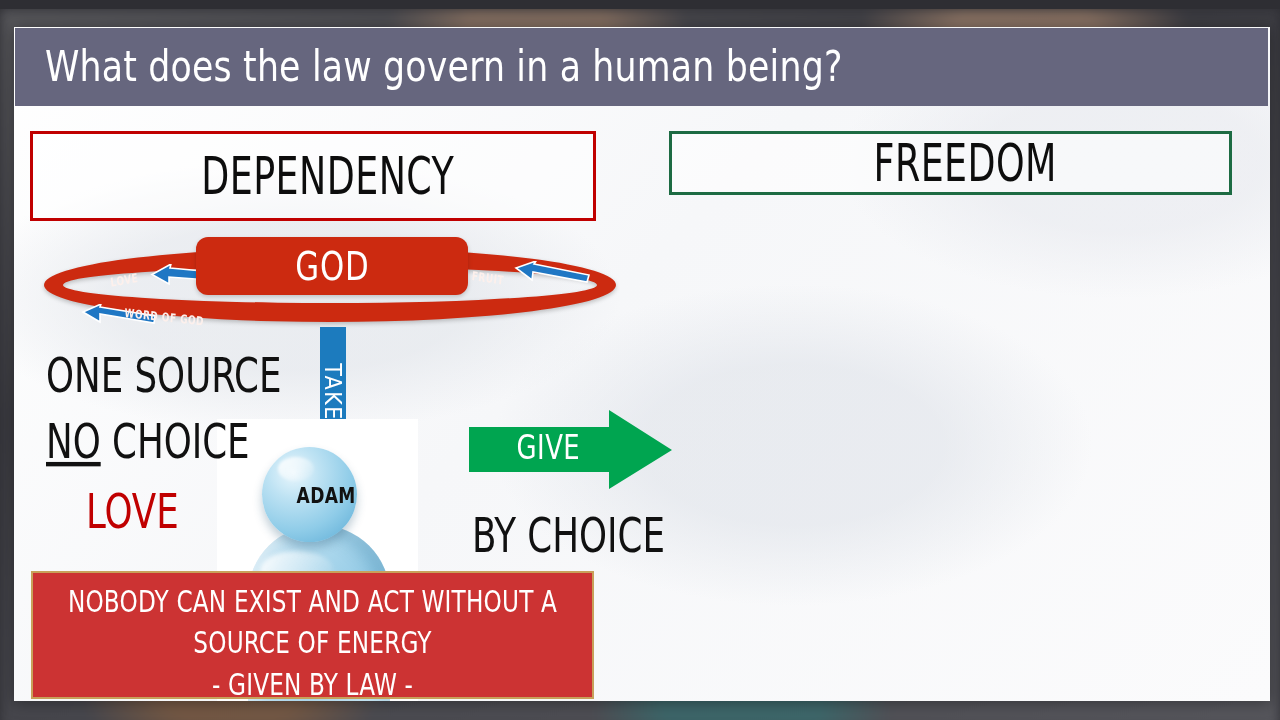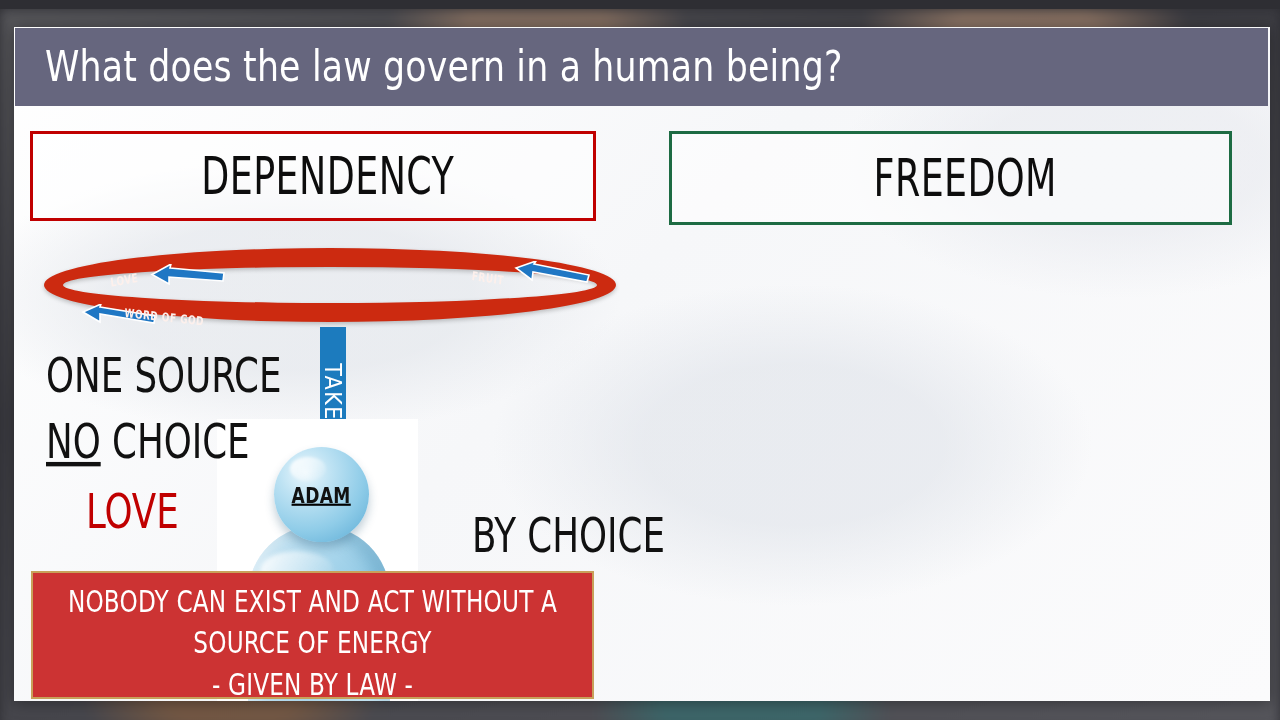--- a/index.html
+++ b/index.html
@@ -95,21 +95,21 @@
     left: 16px;
     top: 104px;
     width: 566px;
     height: 90px;
     border: 3px solid #c00000;
   }
   #box-freedom {
     left: 655px;
     top: 104px;
     width: 563px;
-    height: 94px;
+    height: 64px;
     border: 3px solid #1d6b43;
   }
 
   
   #god-group {
     position: absolute;
     left: 16px;
     top: 205px;
     width: 590px;
     height: 100px;
@@ -208,31 +208,30 @@
     left: 12px;
     top: 26px;
     width: 74px;
     height: 40px;
     border-radius: 50%;
     background: linear-gradient(120deg, rgba(255,255,255,0.85), rgba(255,255,255,0));
     filter: blur(2px);
   }
   #adam-head {
     position: absolute;
-    left: 260px;
+    left: 248px;
     top: 420px;
     width: 95px;
     height: 95px;
     border-radius: 50%;
     background: radial-gradient(circle at 33% 27%, #eaf7fd 0%, #bde2f3 28%, #8fccE8 62%, #69b4da 88%, #8ec8e3 100%);
     box-shadow: 0 6px 10px rgba(30,80,110,0.28);
     display: flex;
     align-items: center;
-    justify-content: center;
-    text-decoration: underline;
+    justify-content: flex-end;
   }
   #adam-head::before {
     content: "";
     position: absolute;
     left: 16px;
     top: 10px;
     width: 36px;
     height: 24px;
     border-radius: 50%;
     background: linear-gradient(140deg, rgba(255,255,255,0.95), rgba(255,255,255,0));
@@ -352,39 +351,48 @@
       <svg class="ring-arrow" style="left:482px; top:29px;" width="80" height="24" viewBox="0 0 80 24">
         <path d="M22 3 L77 14 L75 21 L21 11 L20 19 L4 7 L24 0 Z" fill="#1F77C4" stroke="#ffffff" stroke-width="1.6"></path>
       </svg>
       <span class="ring-tag" id="tag-fruit">FRUIT</span>
 
       <svg class="ring-arrow" style="left:48px; top:72px;" width="80" height="24" viewBox="0 0 80 24">
         <path d="M58 3 L3 12 L4 19 L58 10 L58 18 L75 8 L57 0 Z" fill="#1F77C4" stroke="#ffffff" stroke-width="1.6" transform="translate(80,0) scale(-1,1)"></path>
       </svg>
       <span class="ring-tag" id="tag-word">WORD OF GOD</span>
 
+      <div id="god-box">
+        <span id="god-label">GOD</span>
+      </div>
     </div>
 
     <div id="take-arrow">
       <svg width="76" height="160" viewBox="0 0 76 160">
         <path d="M25 0 L51 0 L51 100 L73 100 L38 152 L3 100 L25 100 Z" fill="#1C7BBE"></path>
       </svg>
       <span id="take-label">TAKE</span>
     </div>
 
     <div id="adam-plate"></div>
     <div id="adam-body"></div>
     <div id="adam-head">
       <span id="adam-label">ADAM</span>
     </div>
 
     <div class="stmt" id="stmt-one-source">ONE SOURCE</div>
     <div class="stmt" id="stmt-no-choice"><span class="u">NO</span><span> CHOICE</span></div>
     <div class="stmt" id="stmt-love">LOVE</div>
 
+    <div id="give-arrow">
+      <svg width="205" height="80" viewBox="0 0 205 80">
+        <path d="M0 17 L140 17 L140 0 L203 40 L140 79 L140 62 L0 62 Z" fill="#00A550"></path>
+      </svg>
+      <span id="give-label">GIVE</span>
+    </div>
     <div id="stmt-by-choice">BY CHOICE</div>
 
     <div id="law-banner">
       <span class="law-line">NOBODY CAN EXIST AND ACT WITHOUT A</span>
       <span class="law-line">SOURCE OF ENERGY</span>
       <span class="law-line">- GIVEN BY LAW -</span>
     </div>
 
   </div>
 </div>

